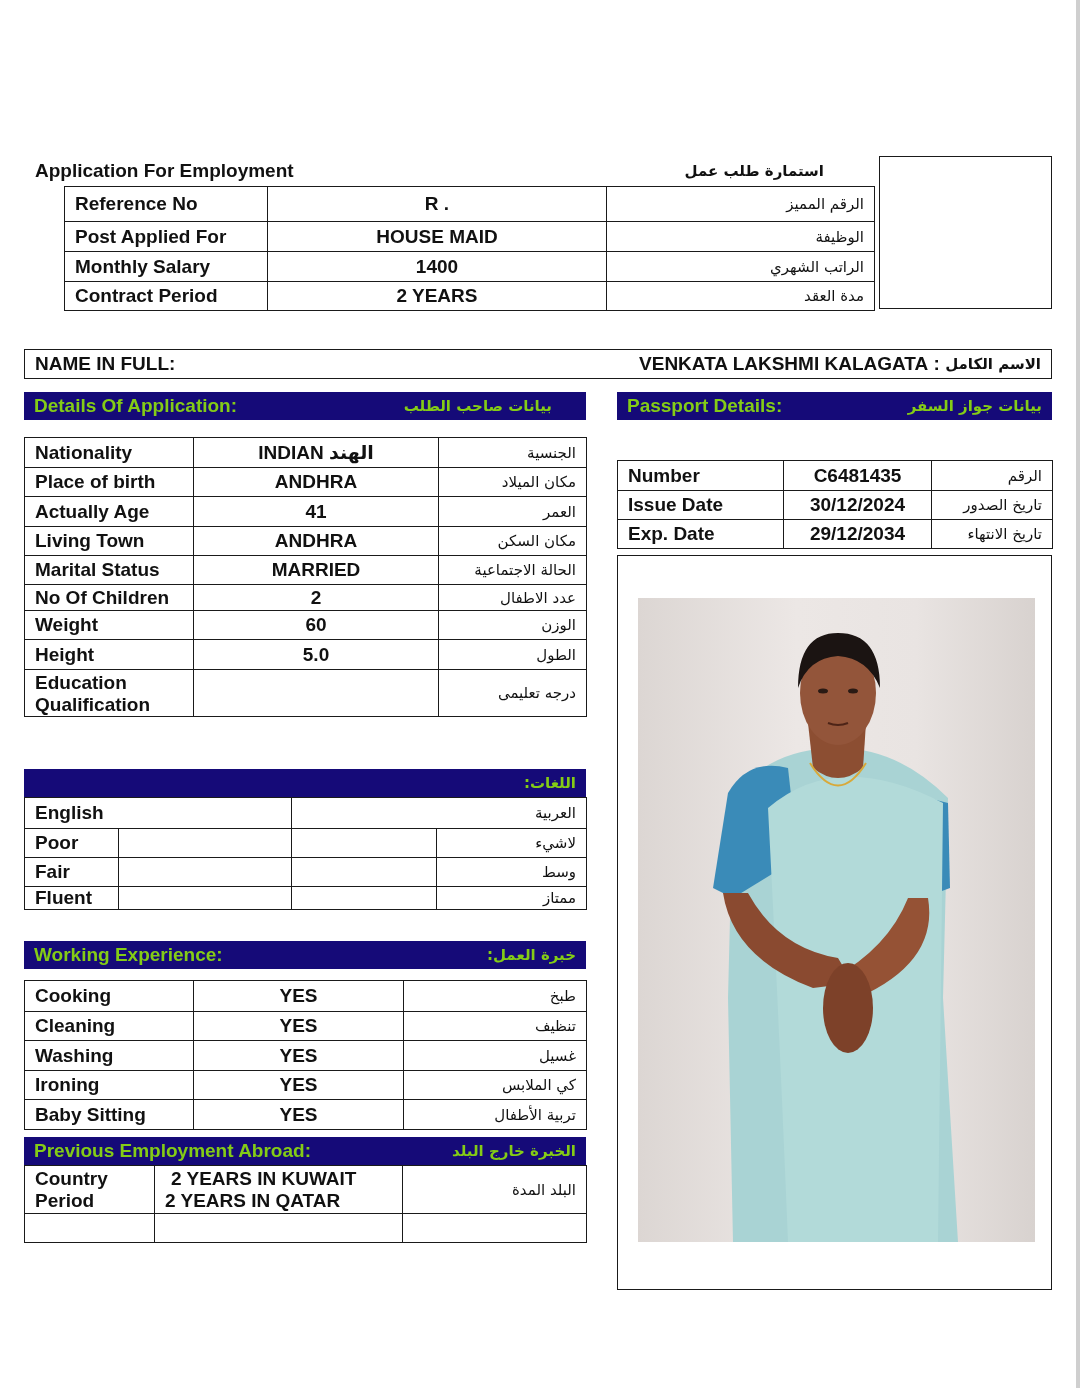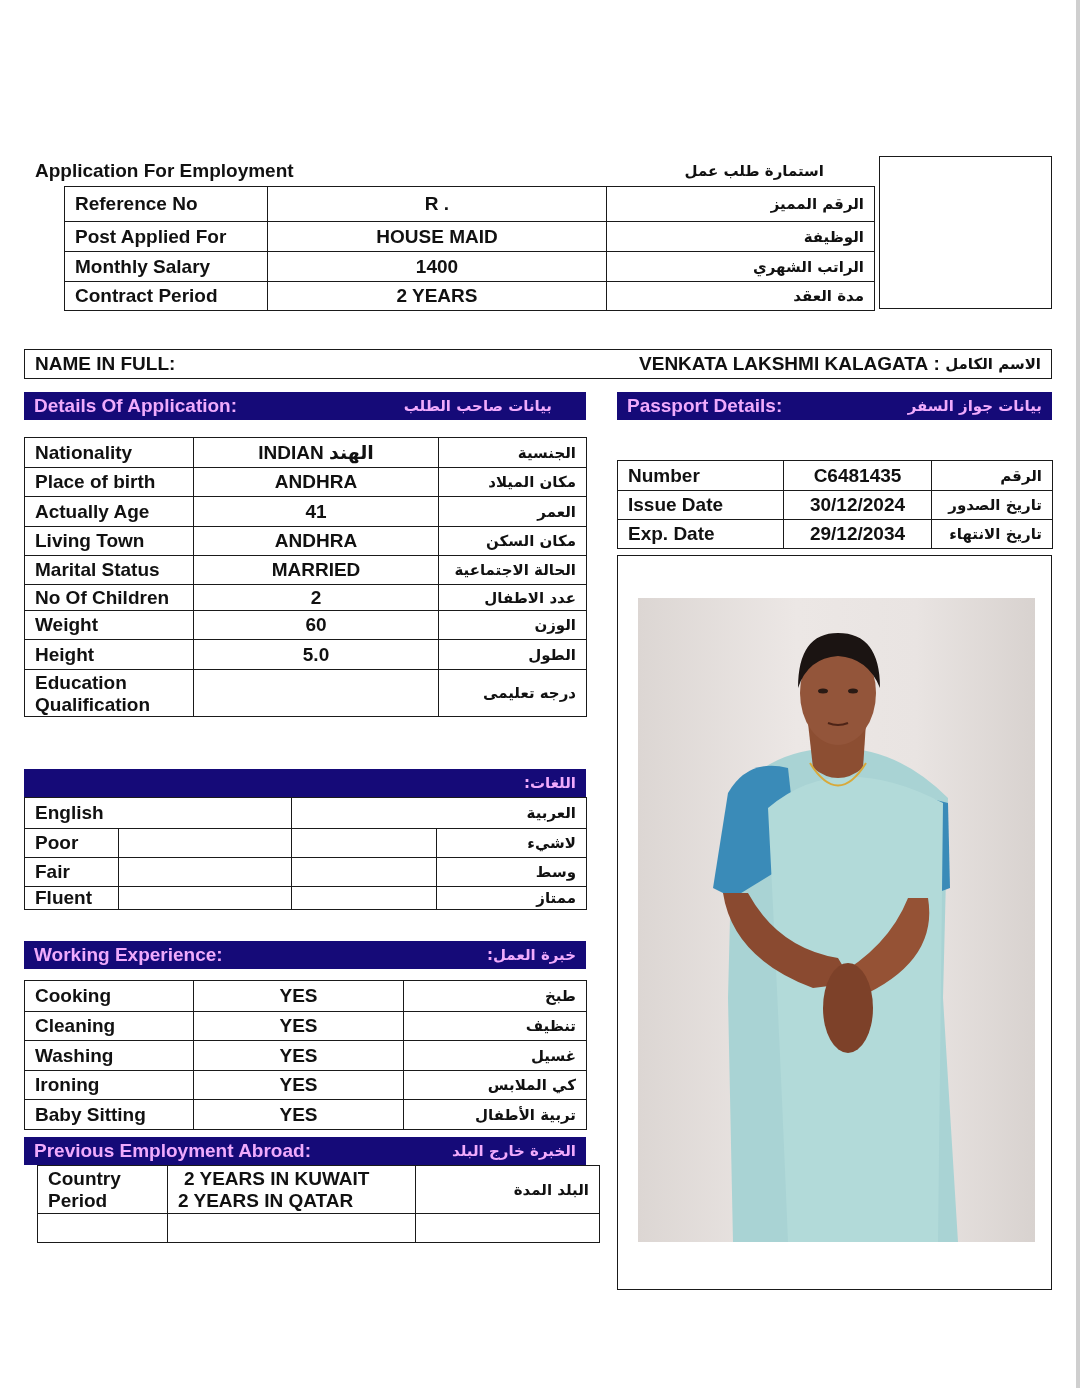--- a/index.html
+++ b/index.html
@@ -8,23 +8,23 @@
     background: #ffffff;
     font-family: "Liberation Sans", "DejaVu Sans", sans-serif;
     font-weight: bold; color: #111;
   }
   .edge-strip { position: absolute; left: 1076px; top: 0; width: 4px; height: 1388px; background: #cfcfcf; }
   .abs { position: absolute; }
   .ar { direction: rtl; font-family: "DejaVu Sans", sans-serif; font-weight: bold; }
   table { border-collapse: collapse; table-layout: fixed; }
   td { border: 1.5px solid #1a1a1a; padding: 0 10px; font-size: 19px; white-space: nowrap; overflow: hidden; }
   td.c { text-align: center; }
-  td.r { text-align: right; direction: rtl; font-family: "DejaVu Sans", sans-serif; font-size: 15px; font-weight: bold; }
+  td.r { text-align: right; direction: rtl; font-family: "DejaVu Sans", sans-serif; font-size: 15px; font-weight: normal; }
   .bar {
-    position: absolute; background: #150a78; color: #f0abfc; height: 28px;
+    position: absolute; background: #150a78; color: #84cc16; height: 28px;
     display: flex; align-items: center; justify-content: space-between;
     padding: 0 10px; box-sizing: border-box; font-size: 19px;
   }
   .bar .ar { font-size: 15px; }
   .title-en { font-size: 19px; }
   .title-ar { font-size: 15px; }
   .box { position: absolute; border: 1.5px solid #1a1a1a; box-sizing: border-box; }
   .photo-frame { position: absolute; left: 617px; top: 555px; width: 435px; height: 735px; border: 1.5px solid #1a1a1a; box-sizing: border-box; background: #fff; }
   .photo {
     position: absolute; left: 20px; top: 42px; width: 397px; height: 644px;
@@ -277,21 +277,21 @@
     <td class="c">YES</td>
     <td class="r">تربية الأطفال</td>
   </tr>
 </tbody>
   </table>
 
 <div class="bar" style="left:24px; top:1137px; width:562px;">
   <span>Previous Employment Abroad:</span>
   <span class="ar">الخبرة خارج البلد</span>
 </div>
-<table class="abs" style="left:24px; top:1165px; width:562px;margin-left:13px;">
+<table class="abs" style="left:24px; top:1165px; width:562px;">
   <colgroup>
       <col style="width:130px">
       <col style="width:248px">
       <col style="width:184px">
     </colgroup>
   <tbody>
       <tr style="height:48px">
     <td style="line-height:22px;">
       <div>Country</div>
       <div>Period</div>

